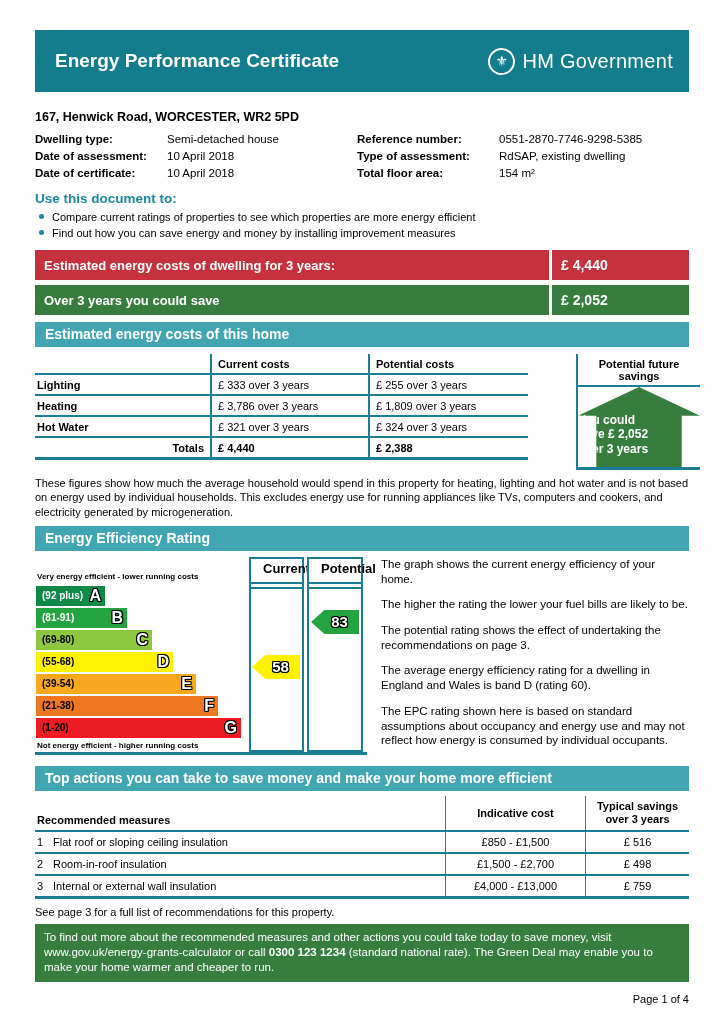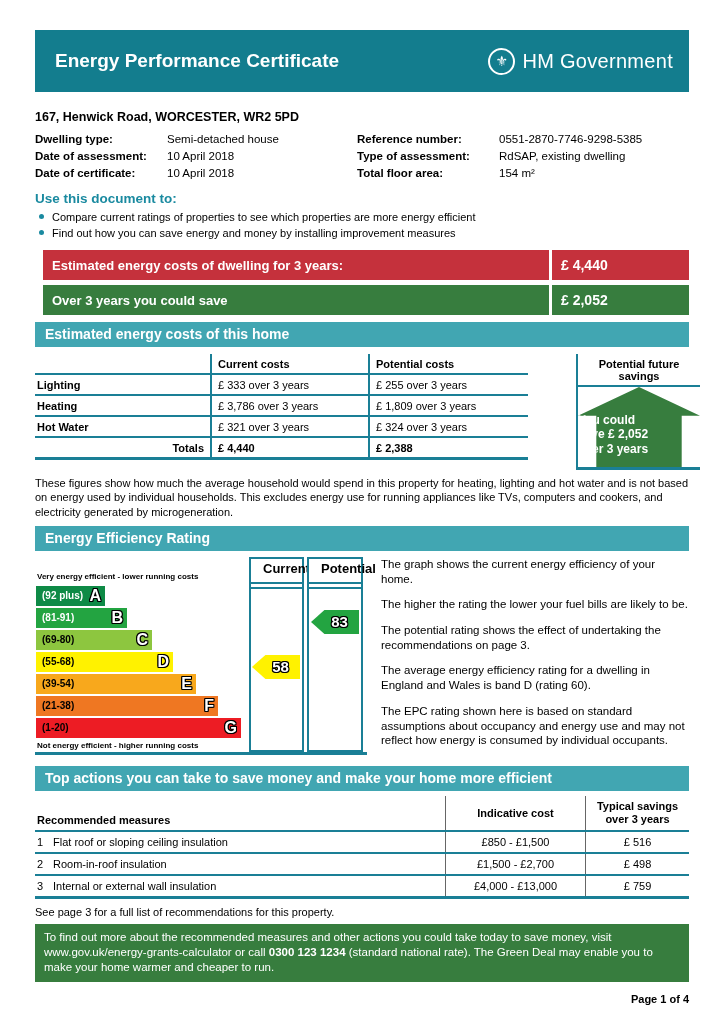--- a/index.html
+++ b/index.html
@@ -25,21 +25,21 @@
   .col-r .dlabel { width:142px; }
 
   .use-heading { margin-top:9px; color:#1a8aa0; font-weight:bold; font-size:13.5px; }
   .bullets { margin-top:3px; font-size:11px; }
   .bullet { display:flex; align-items:baseline; line-height:16px; }
   .dot { width:5px; height:5px; border-radius:50%; background:#1a8aa0; margin:0 8px 2px 4px; flex:none; align-self:center; }
 
   
   .sumbars { margin-top:9px; }
   .sbar { display:flex; height:30px; margin-bottom:5px; }
-  .sbar .lab { flex:1; color:#fff; font-weight:bold; font-size:13px; display:flex; align-items:center; padding-left:9px;margin-left:8px; }
+  .sbar .lab { flex:1; color:#fff; font-weight:bold; font-size:13px; display:flex; align-items:center; padding-left:9px; }
   .sbar .val { width:137px; margin-left:3px; color:#fff; font-weight:bold; font-size:14px; display:flex; align-items:center; padding-left:9px; }
   .sbar.red .lab, .sbar.red .val { background:#c5313c; }
   .sbar.green .lab, .sbar.green .val { background:#377d3e; }
 
   
   .sechead { margin-top:7px; height:25px; background:#41a6b2; color:#fff; font-weight:bold; font-size:14px; line-height:25px; padding-left:10px; }
 
   
   .costs-wrap { margin-top:7px; display:flex; font-size:11px;gap:48px; }
   .costs-table { width:493px; }
@@ -101,21 +101,21 @@
   .arow .a2 { width:140px; padding:4px 4px; border-left:1px solid #666; text-align:center; }
   .arow .a3 { width:104px; padding:4px 4px; border-left:1px solid #666; text-align:center; }
   .arow.head { font-weight:bold; }
   .arow.head .a1 { align-items:flex-end; }
   .arow.head .a2, .arow.head .a3 { display:flex; align-items:center; justify-content:center; line-height:1.2; }
   .mnum { width:16px; flex:none; }
 
   .seepage { margin-top:7px; font-size:11px; }
   .greenbox { margin-top:6px; background:#377d3e; color:#fff; font-size:11.5px; line-height:1.3; padding:6px 9px 7px; }
   .greenbox .phone { font-weight:bold; }
-  .pagenum { margin-top:11px; text-align:right; font-size:11px; font-weight:bold; }
+  .pagenum { margin-top:11px; text-align:right; font-size:11px; font-weight:normal; }
 </style>
 </head>
 <body>
 
 <div class="page">
   <div class="content">
 
     <div class="topbar">
       <h1>Energy Performance Certificate</h1>
       <div class="govlogo">

